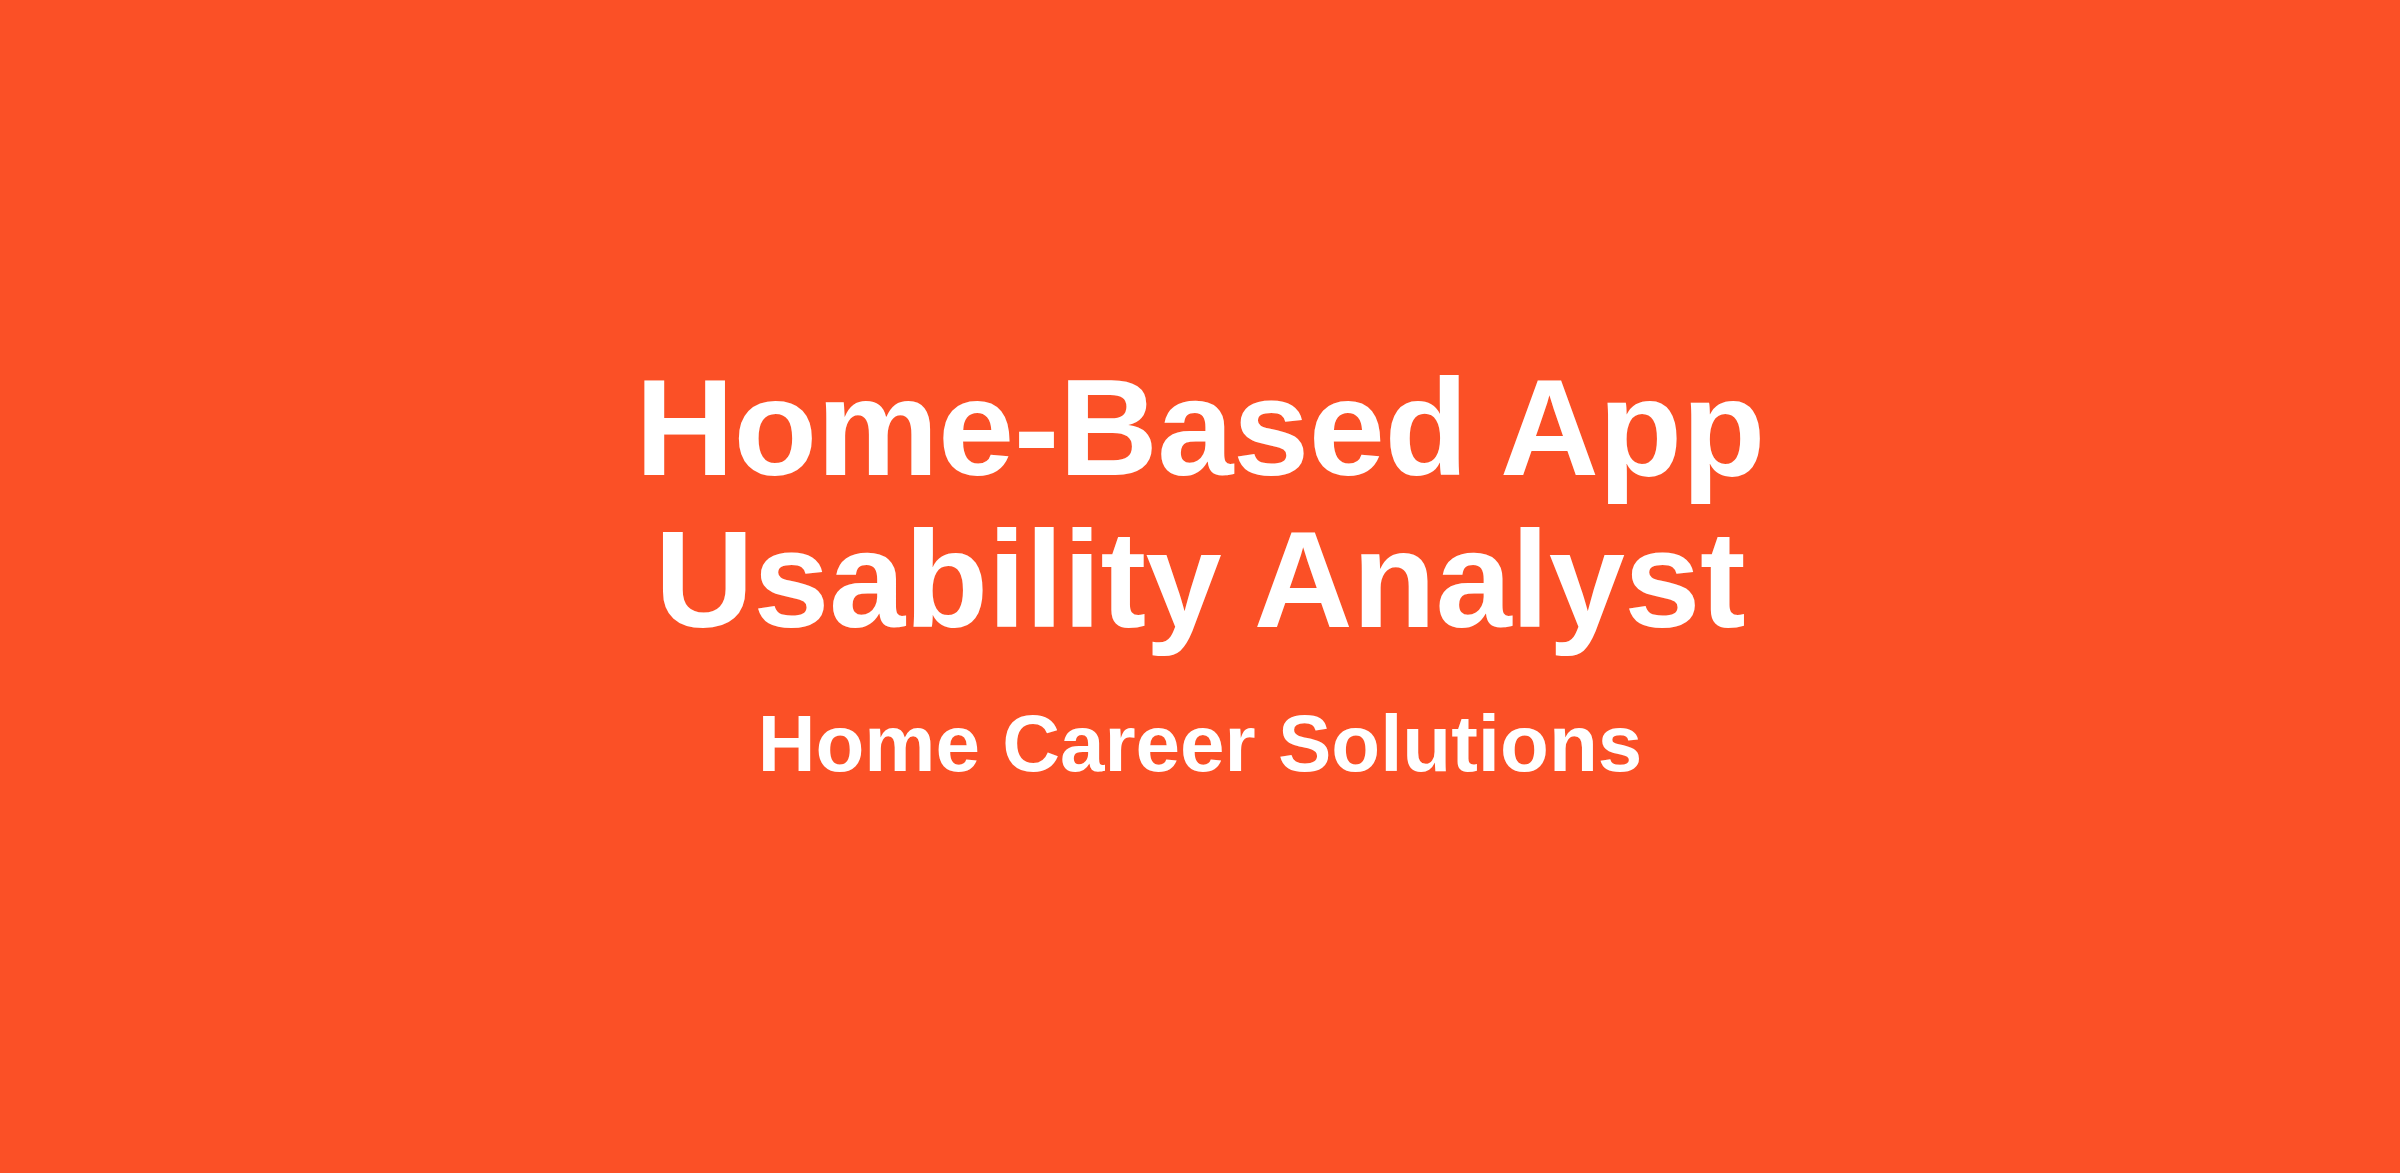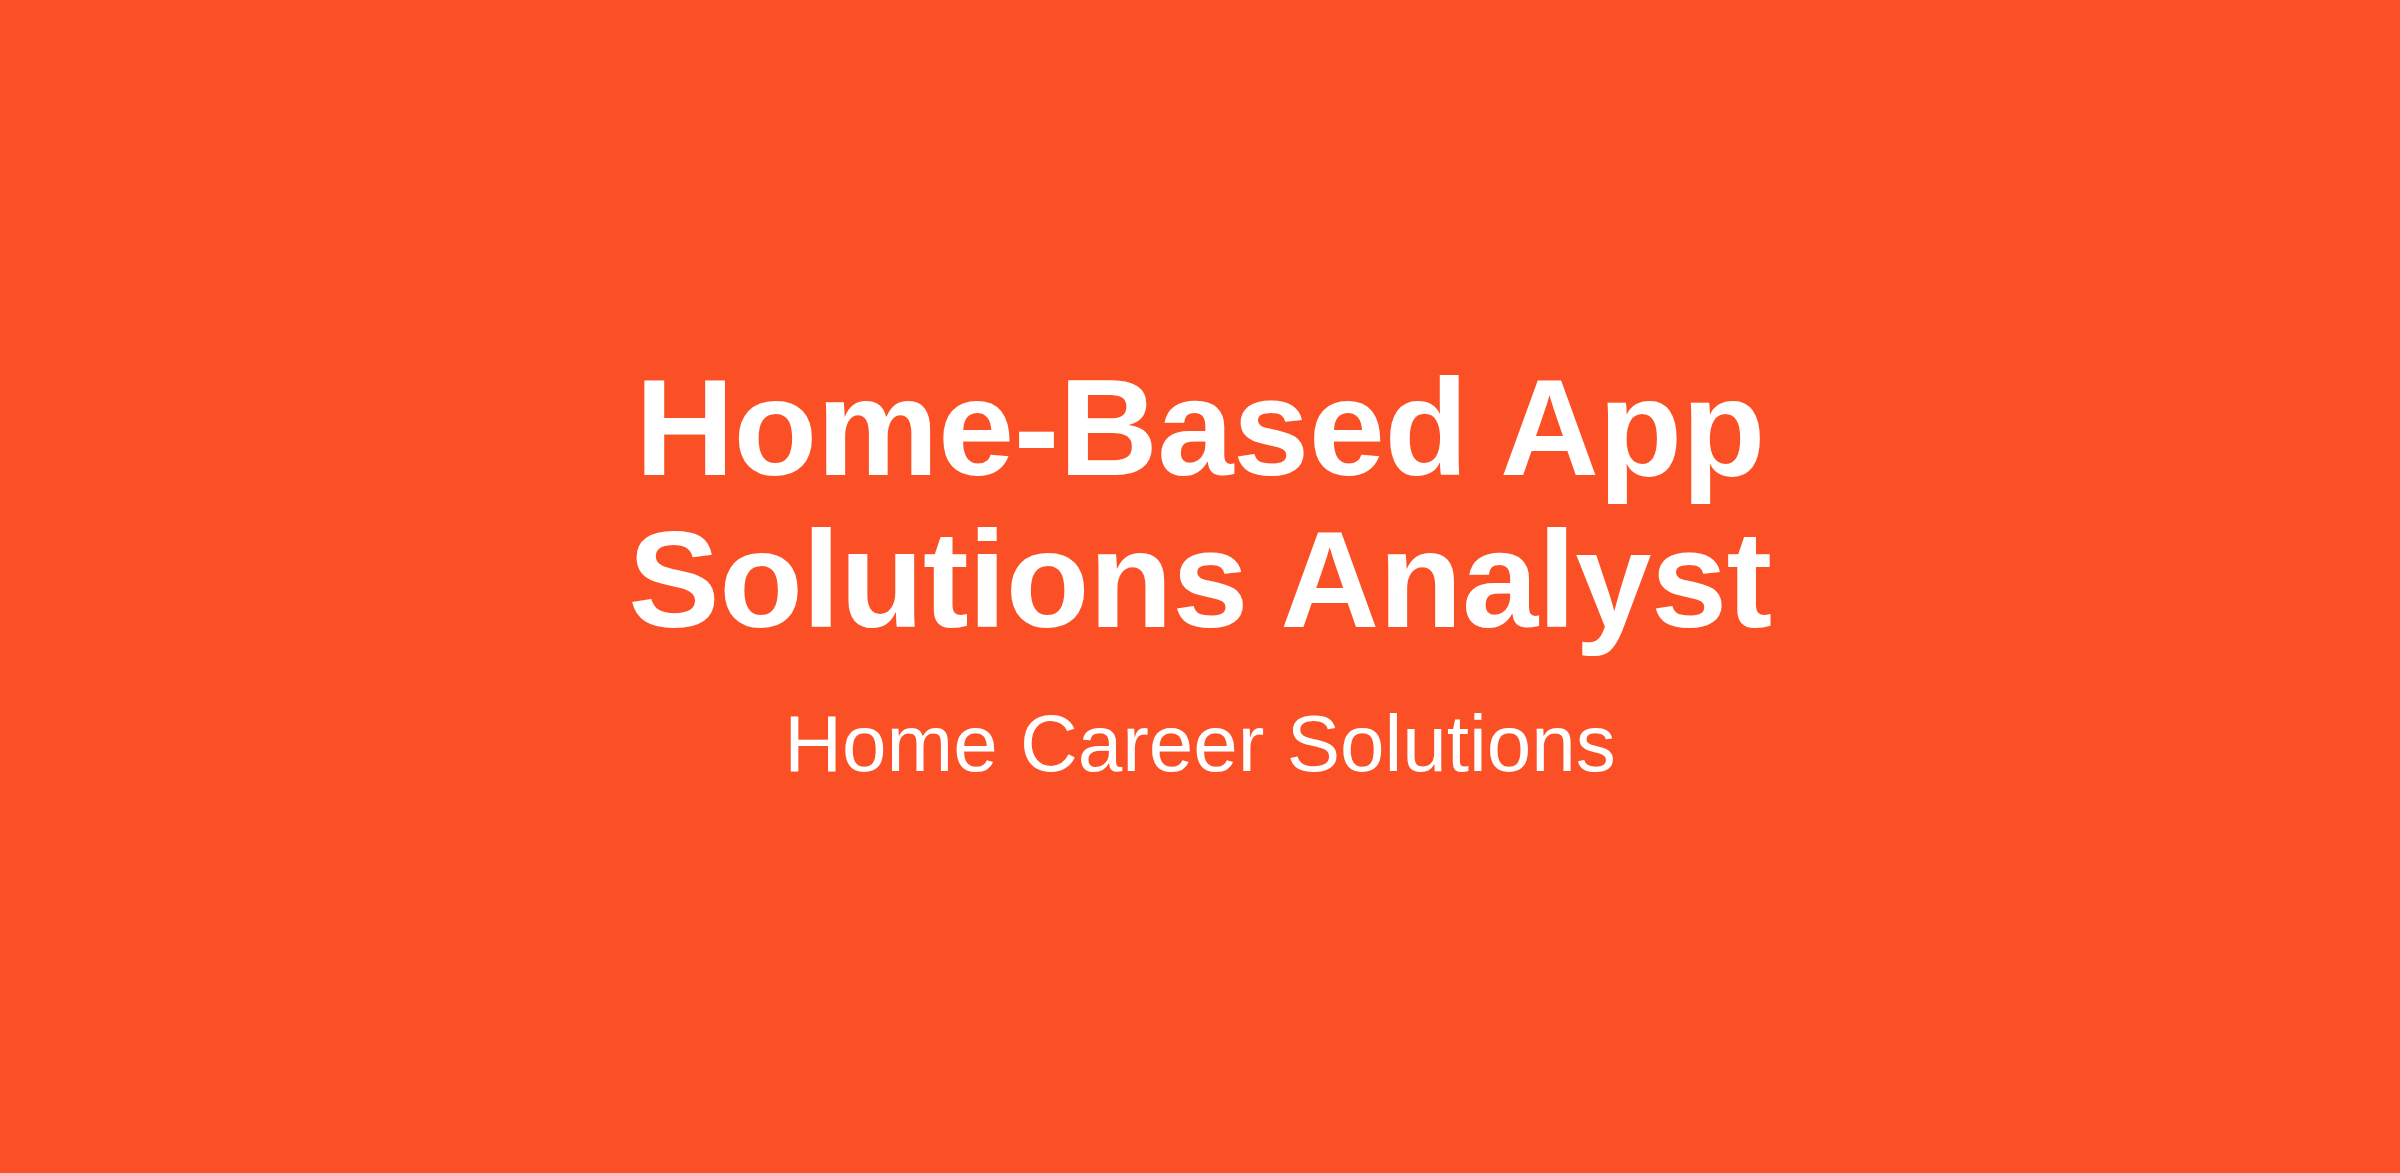--- a/index.html
+++ b/index.html
@@ -54,32 +54,32 @@
   }
 
   .company-name {
     display: block;
     margin: 0;
     padding: 0;
     margin-top: 42px;
     width: 1640px;
     font-family: "Liberation Sans", sans-serif;
     font-size: 80px;
-    font-weight: 400;
+    font-weight: 700;
     line-height: 92px;
     letter-spacing: 0px;
     color: #ffffff;
     text-align: center;
     word-wrap: break-word;
   }
 </style>
 </head>
 <body>
 
 <div class="hero">
   <div class="hero-inner">
 
-    <h1 class="job-title">Home-Based App Solutions Analyst</h1>
+    <h1 class="job-title">Home-Based App Usability Analyst</h1>
 
     <div class="company-name">Home Career Solutions</div>
 
   </div>
 </div>
 
 </body></html>

